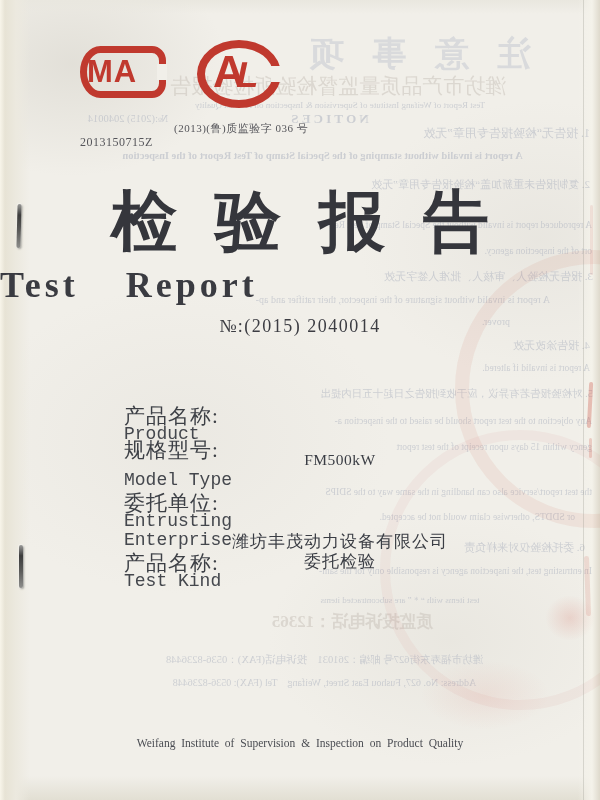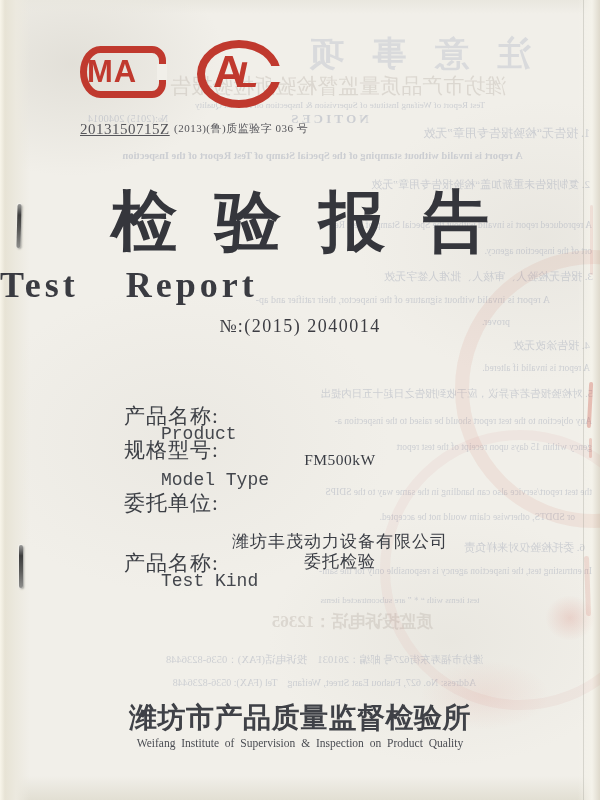--- a/index.html
+++ b/index.html
@@ -75,42 +75,42 @@
     font-family:"Liberation Sans", sans-serif;font-weight:bold;
     font-size:44px;line-height:56px;color:#c0392e;
   }
   .cal .letter-l{
     position:absolute;left:32px;top:2px;
     font-family:"Liberation Sans", sans-serif;font-weight:bold;
     font-size:36px;line-height:50px;color:#c0392e;
     transform:skewX(-12deg);
   }
   
-  .license-no{position:absolute;left:80px;top:121px;font-size:15px;color:#55555a;letter-spacing:0.5px;text-decoration:underline;}
+  .license-no{position:absolute;left:80px;top:135px;font-size:12px;color:#55555a;letter-spacing:0.5px;}
   .approval-no{position:absolute;left:174px;top:121px;font-size:11px;color:#55555a;letter-spacing:0.5px;}
   
   .title-cn{
     position:absolute;left:0;top:186px;width:600px;text-align:center;
     font-size:66px;line-height:72px;font-weight:bold;color:#35363c;
     letter-spacing:38px;padding-left:38px;box-sizing:border-box;
   }
   .title-en{
     position:absolute;left:0;top:264px;width:600px;text-align:left;
     font-size:36px;font-weight:bold;color:#3a3b41;
     letter-spacing:4px;word-spacing:34px;
   }
   .report-no{
     position:absolute;left:0;top:316px;width:600px;text-align:center;
     font-size:18px;color:#3c3d43;letter-spacing:1.5px;
   }
   
   .label-cn{position:absolute;left:124px;font-size:21px;color:#3d4046;letter-spacing:1px;}
   .label-en{
     position:absolute;left:124px;font-size:18px;color:#44474d;
-    font-family:"Liberation Mono", monospace;white-space:pre-line;line-height:19px;margin-left:37px;
+    font-family:"Liberation Mono", monospace;white-space:pre-line;line-height:19px;
   }
   .field-value{position:absolute;left:200px;width:280px;text-align:center;font-size:17px;color:#3a3d44;letter-spacing:1px;}
   .value-latin{font-size:15.5px;letter-spacing:0.5px;}
   
   .institute-cn{
     position:absolute;left:0;top:699px;width:600px;text-align:center;
     font-size:28px;font-weight:bold;color:#3f4147;letter-spacing:0.5px;
   }
   .institute-en{
     position:absolute;left:0;top:737px;width:600px;text-align:center;
@@ -179,25 +179,26 @@
   <div class="report-no">№:(2015) 2040014</div>
 
   <div class="label-cn" style="top:402px;">产品名称:</div>
   <div class="label-en" style="top:425px;">Product</div>
 
   <div class="label-cn" style="top:436px;">规格型号:</div>
   <div class="label-en" style="top:471px;">Model Type</div>
   <div class="field-value value-latin" style="top:451px;">FM500kW</div>
 
   <div class="label-cn" style="top:489px;">委托单位:</div>
+  <div class="label-en" style="top:512px;">Entrusting
+Enterprise</div>
   <div class="field-value" style="top:490px;margin-top:40px;">潍坊丰茂动力设备有限公司</div>
 
   <div class="label-cn" style="top:549px;">产品名称:</div>
   <div class="label-en" style="top:572px;">Test Kind</div>
   <div class="field-value" style="top:550px;">委托检验</div>
 
-  <div class="institute-cn">潍坊市产品质量监督检验所</div>
   <div class="institute-en">Weifang Institute of Supervision &amp; Inspection on Product Quality</div>
 
   <div class="staple staple1"></div>
   <div class="staple staple2"></div>
 
 </div>
 
 </body></html>

